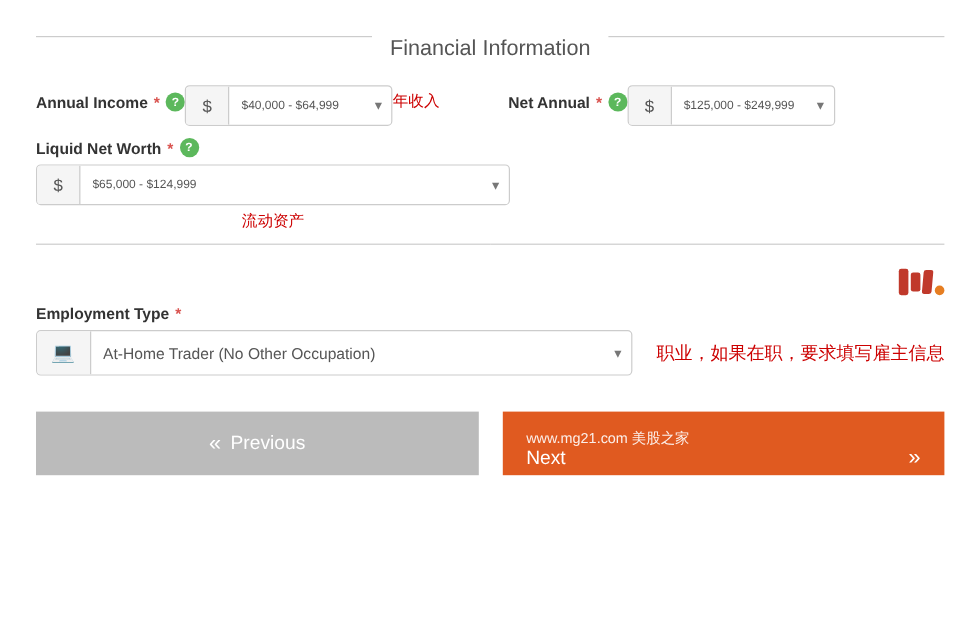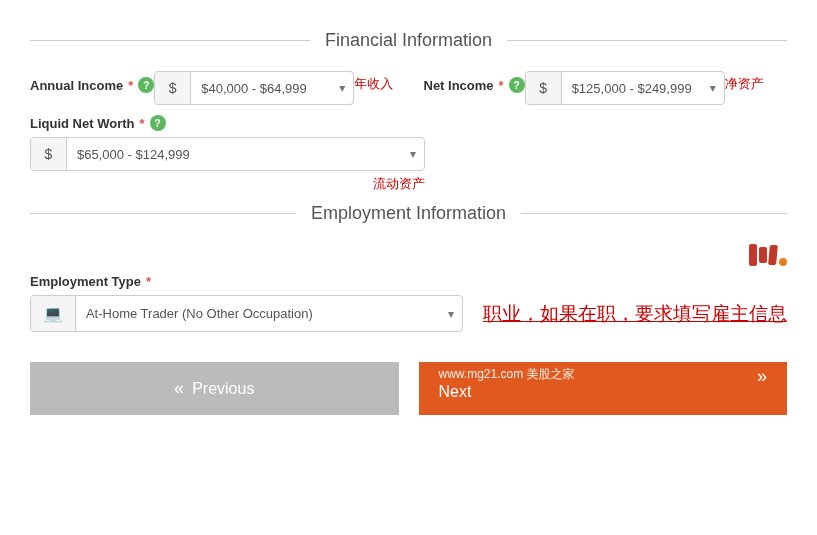--- a/index.html
+++ b/index.html
@@ -11,21 +11,20 @@
     }
     .page-wrapper {
       max-width: 817px;
       margin: 0 auto;
       padding: 20px 30px 20px 30px;
     }
 
     
     .section-header {
       display: flex;
-      align-items: center;
       margin-bottom: 20px;
       margin-top: 10px;
     }
     .section-header .line {
       flex: 1;
       height: 1px;
       background: #ccc;
     }
     .section-header .title {
       padding: 0 15px;
@@ -88,41 +87,41 @@
       display: flex;
       align-items: center;
       justify-content: center;
       min-width: 36px;
     }
     .select-wrapper select {
       flex: 1;
       border: none;
       outline: none;
       padding: 8px 10px;
-      font-size: 13px;
+      font-size: 10px;
       color: #555;
       appearance: none;
       background: transparent;
       cursor: pointer;
     }
     .select-arrow {
       display: flex;
       align-items: center;
       padding: 0 8px;
       color: #777;
       pointer-events: none;
       font-size: 12px;
     }
 
     
     .annotation {
       color: #c00;
       font-size: 13px;
       margin-top: 4px;
-      text-align: right;
+      text-align: center;
     }
 
     
     .field-group-single {
       max-width: 395px;
       margin-bottom: 6px;
     }
 
     
     .employment-section {
@@ -186,24 +185,23 @@
       outline: none;
       padding: 8px 10px;
       font-size: 13px;
       color: #555;
       appearance: none;
       background: transparent;
       cursor: pointer;
     }
     .emp-annotation {
       color: #c00;
-      font-size: 19px;
+      font-size: 15px;
       margin-left: 20px;
       align-self: center;
-      text-decoration: underline;
     }
 
     
     .bottom-nav {
       display: flex;
       gap: 0;
       margin-top: 30px;
     }
     .btn-previous {
       flex: 1;
@@ -221,21 +219,21 @@
     }
     .btn-next {
       flex: 1;
       background: #e05a20;
       color: #fff;
       border: none;
       padding: 4px 20px;
       font-size: 16px;
       cursor: pointer;
       display: flex;
-      align-items: flex-start;
+      align-items: flex-end;
       justify-content: space-between;
       margin-left: 10px;
     }
     .btn-next-text {
       display: flex;
       flex-direction: column;
       align-items: flex-start;
     }
     .btn-next-url {
       font-size: 12px;
@@ -280,38 +278,37 @@
           <option>$250,000 - $499,999</option>
           <option>$500,000 or more</option>
         </select>
         <div class="select-arrow">▾</div>
       </div>
       <div class="annotation">年收入</div>
     </div>
 
     <div class="field-group">
       <div class="field-label">
-        <span>Net Income</span>
+        <span>Net Annual</span>
         <span class="required-star">*</span>
         <span class="help-icon">?</span>
       </div>
       <div class="select-wrapper">
         <div class="select-prefix">$</div>
         <select>
           <option>$125,000 - $249,999</option>
           <option>Under $25,000</option>
           <option>$25,000 - $49,999</option>
           <option>$50,000 - $99,999</option>
           <option>$100,000 - $124,999</option>
           <option>$250,000 - $499,999</option>
           <option>$500,000 or more</option>
         </select>
         <div class="select-arrow">▾</div>
       </div>
-      <div class="annotation">净资产</div>
     </div>
   </div>
 
   <div class="field-group-single spacer">
     <div class="field-label">
       <span>Liquid Net Worth</span>
       <span class="required-star">*</span>
       <span class="help-icon">?</span>
     </div>
     <div class="select-wrapper">
@@ -326,21 +323,20 @@
         <option>$500,000 or more</option>
       </select>
       <div class="select-arrow">▾</div>
     </div>
     <div class="annotation">流动资产</div>
   </div>
 
   <div class="employment-section">
     <div class="section-header">
       <div class="line"></div>
-      <span class="title">Employment Information</span>
       <div class="line"></div>
     </div>
 
     <div class="logo-area">
       <div class="logo-badge">
         <div class="logo-stripes">
           <div class="stripe stripe-1"></div>
           <div class="stripe stripe-2"></div>
           <div class="stripe stripe-3"></div>
         </div>

